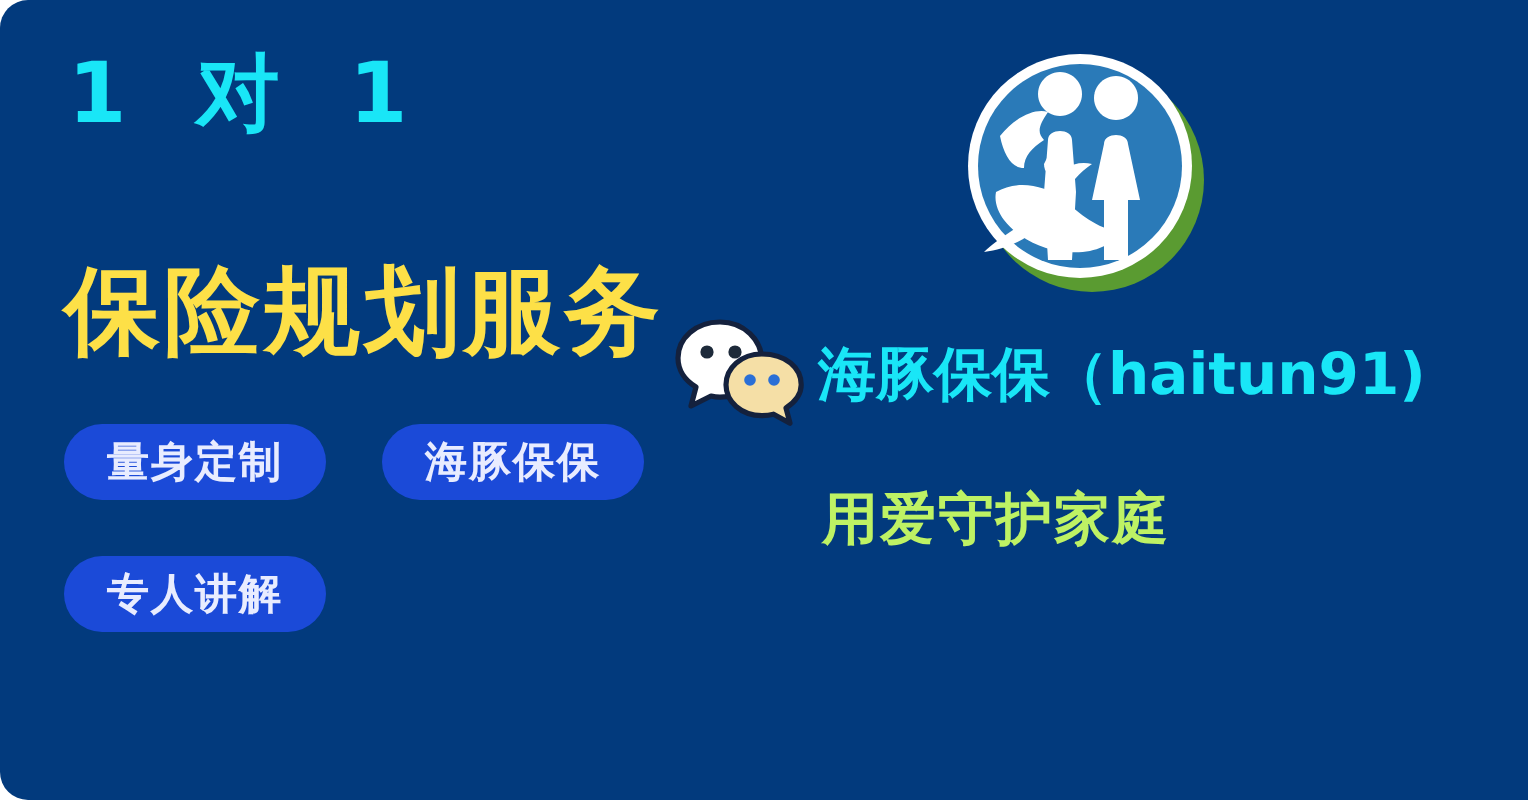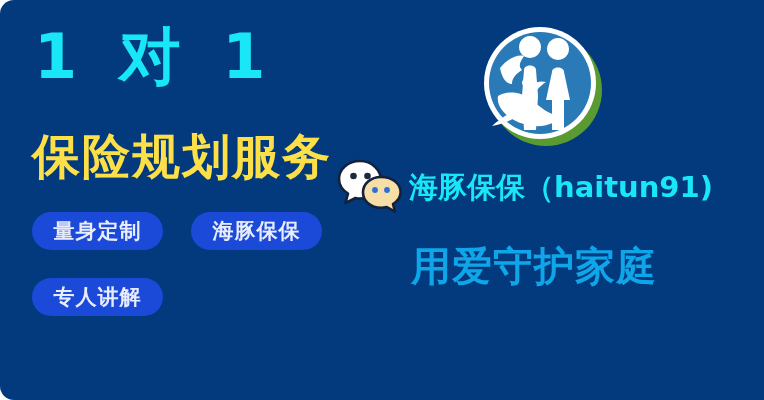--- a/index.html
+++ b/index.html
@@ -12,21 +12,21 @@
     border-radius:14px 0 0 14px;
     overflow:hidden;
   }
 
   
   #left-block{position:absolute;left:0;top:0;width:380px;height:400px;}
 
   #headline-one-to-one{
     position:absolute;left:34px;top:26px;
     color:#19e6f7;
-    font-size:62px;
+    font-size:42px;
     font-weight:bold;
     letter-spacing:10px;
     line-height:1;
     white-space:nowrap;
     font-family:"DejaVu Sans","Liberation Sans",sans-serif;
   }
 
   #headline-service{
     position:absolute;left:32px;top:112px;
     color:#fde047;
@@ -77,22 +77,22 @@
     color:#19e6f7;
     font-size:29px;
     font-weight:bold;
     white-space:nowrap;
     line-height:1;
     font-family:"DejaVu Sans","Liberation Sans",sans-serif;
   }
 
   #tagline{
     position:absolute;left:411px;top:246px;
-    color:#0ea5e9;
-    font-size:40px;
+    color:#bef264;
+    font-size:28px;
     font-weight:bold;
     letter-spacing:1px;
     white-space:nowrap;
     line-height:1;
     font-family:"DejaVu Sans","Liberation Sans",sans-serif;
   }
 </style>
 </head>
 <body>
 

